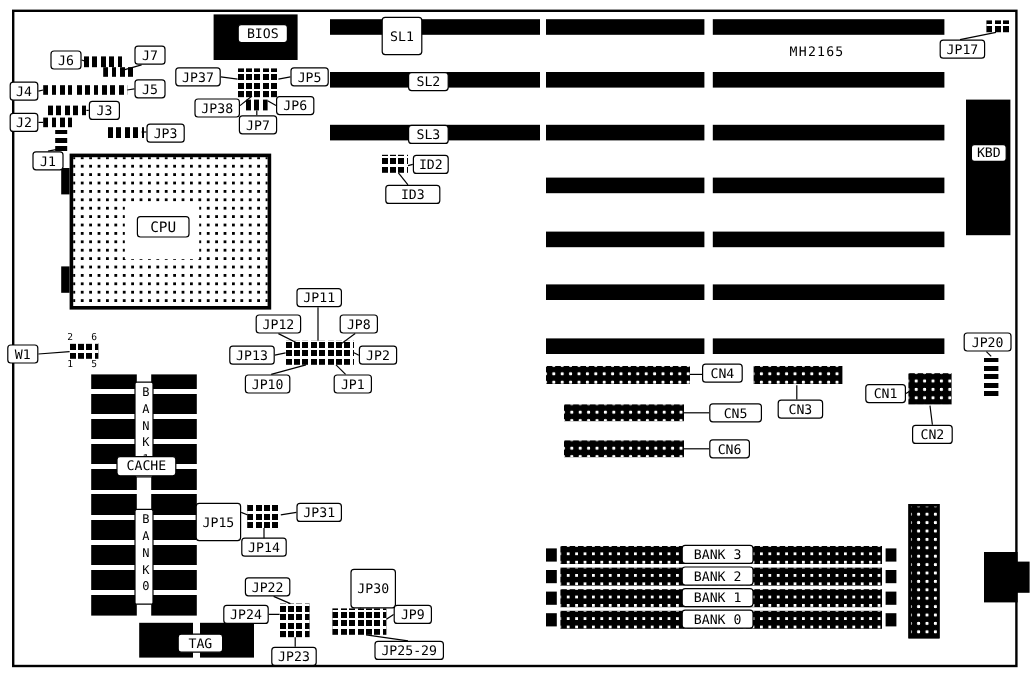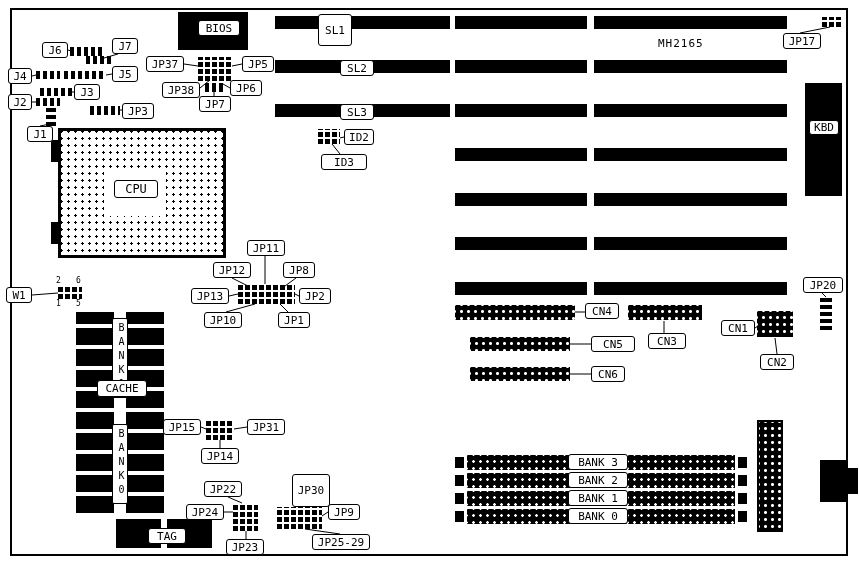--- a/index.html
+++ b/index.html
@@ -214,21 +214,21 @@
   <div class="abs lbl" style="left:721px;top:320px;width:34px;height:16px">CN1</div>
   <div class="abs lbl" style="left:760px;top:354px;width:34px;height:16px">CN2</div>
   <div class="abs lbl" style="left:591px;top:336px;width:44px;height:16px">CN5</div>
   <div class="abs lbl" style="left:591px;top:366px;width:34px;height:16px">CN6</div>
 
   <div class="abs vlbl" style="left:112px;top:318px;width:16px;height:80px">BANK1</div>
   <div class="abs lbl" style="left:97px;top:380px;width:50px;height:17px">CACHE</div>
   <div class="abs vlbl" style="left:112px;top:424px;width:16px;height:80px">BANK0</div>
   <div class="abs lbl" style="left:148px;top:528px;width:38px;height:16px">TAG</div>
 
-  <div class="abs lbl" style="left:163px;top:419px;width:38px;height:16px">JP15</div>
+  <div class="abs lbl" style="left:163px;top:419px;width:38px;height:32px">JP15</div>
   <div class="abs lbl" style="left:247px;top:419px;width:38px;height:16px">JP31</div>
   <div class="abs lbl" style="left:201px;top:448px;width:38px;height:16px">JP14</div>
   <div class="abs lbl" style="left:204px;top:481px;width:38px;height:16px">JP22</div>
   <div class="abs lbl" style="left:186px;top:504px;width:38px;height:16px">JP24</div>
   <div class="abs lbl" style="left:226px;top:539px;width:38px;height:16px">JP23</div>
   <div class="abs lbl" style="left:292px;top:474px;width:38px;height:33px">JP30</div>
   <div class="abs lbl" style="left:328px;top:504px;width:32px;height:16px">JP9</div>
   <div class="abs lbl" style="left:312px;top:534px;width:58px;height:16px">JP25-29</div>
 
   <div class="abs lbl" style="left:568px;top:454px;width:60px;height:16px">BANK 3</div>

